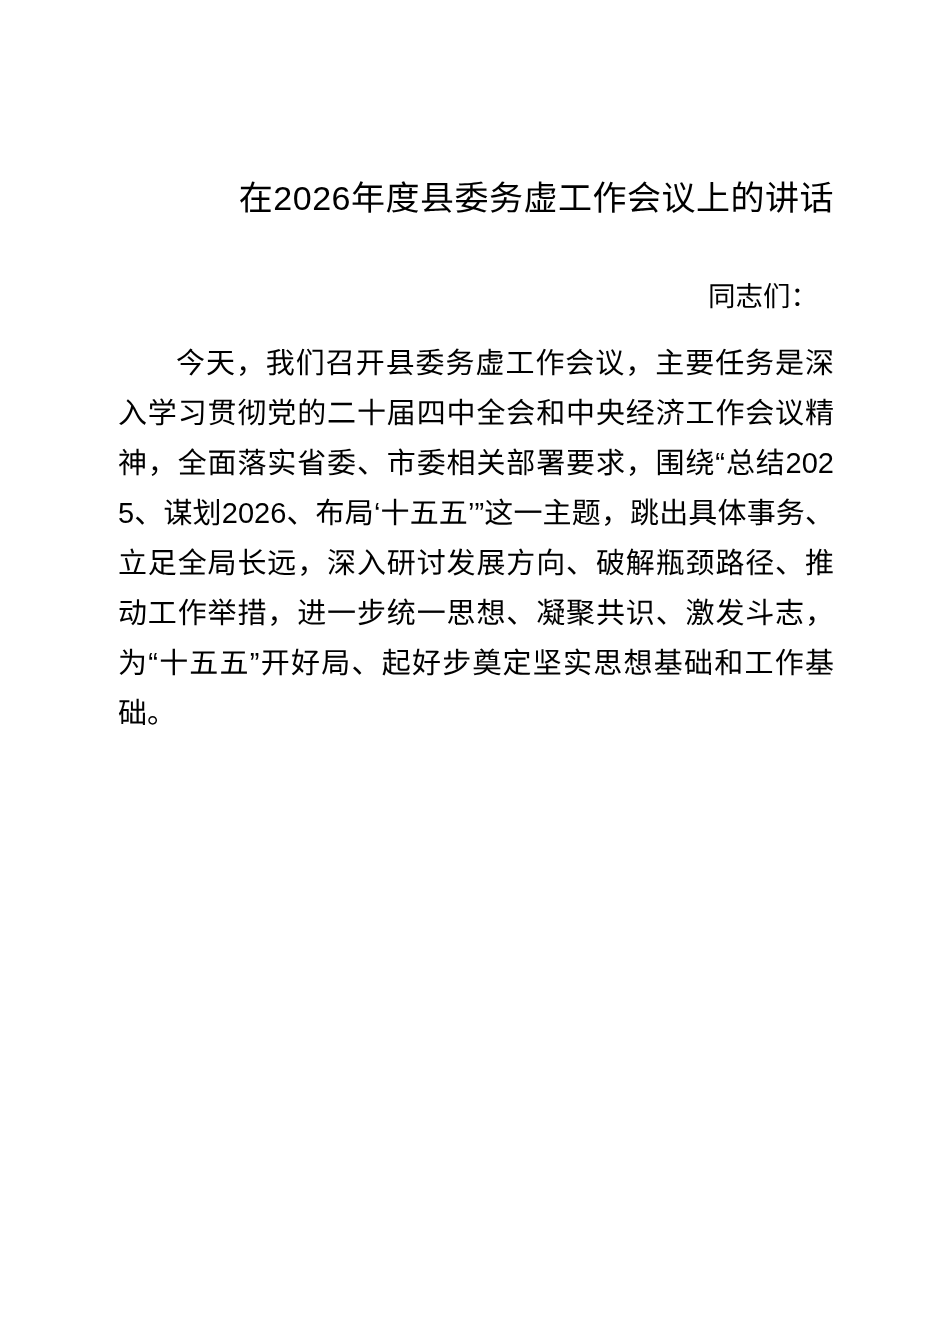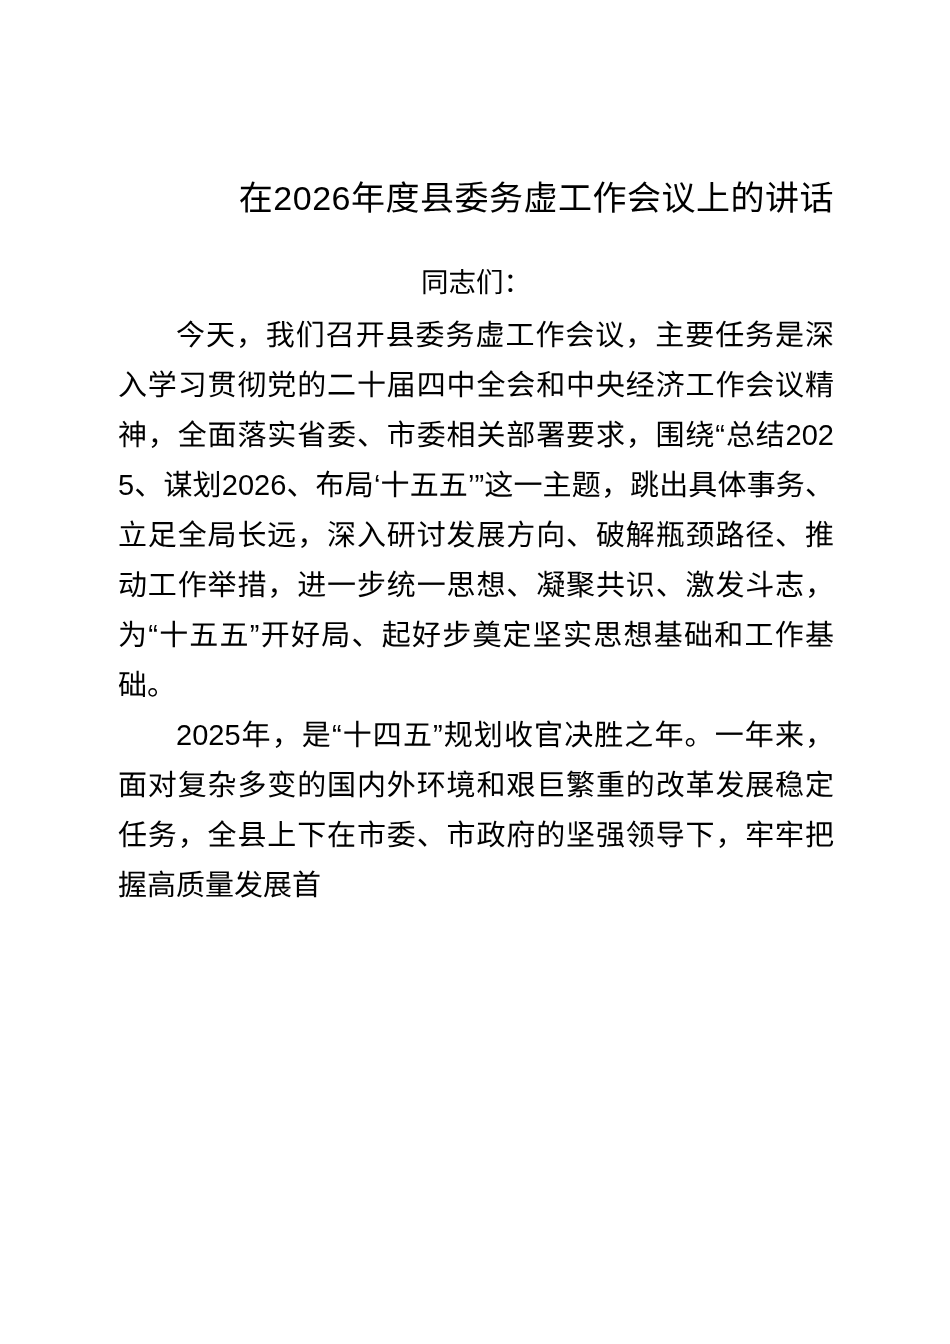--- a/index.html
+++ b/index.html
@@ -37,26 +37,26 @@
     font-size: 34px;
     line-height: 44px;
     font-weight: 400;
     letter-spacing: 0.5px;
     text-align: right;
     white-space: nowrap;
     padding-top: 176px;
   }
 
   .salutation {
-    margin: 2px;
+    margin: 16px;
     padding: 0;
     font-size: 27.5px;
     line-height: 50px;
     font-weight: 400;
-    text-align: center;
+    text-align: right;
     padding-top: 36px;
   }
 
   .body-para {
     margin: 0;
     padding: 0;
     font-size: 29px;
     line-height: 50px;
     font-weight: 400;
     text-align: justify;
@@ -88,16 +88,15 @@
   <div class="page-body">
 
     <h1 class="doc-title">在2026年度县委务虚工作会议上的讲话</h1>
 
     <p class="salutation">同志们：</p>
 
     <p class="body-para">今天，我们召开县委务虚工作会议，主要任务是深入学习贯彻党的二十届四中全会和中央经济工作会议精神，全面落实省委、市委相关部署要求，围绕“总结2025、谋划2026、布局‘十五五’”这一主题，跳出具体事务、立足全局长远，深入研讨发展方向、破解瓶颈路径、推动工作举措，进一步统一思想、凝聚共识、激发斗志，为“十五五”开好局、起好步奠定坚实思想基础和工作基础。</p>
 
 
 
-    <p class="body-para clipped-para">2025年，是“十四五”规划收官决胜之年。一年来，面对复杂多变的国内外环境和艰巨繁重的改革发展稳定任务，全县上下在市委、市政府的坚强领导下，牢牢把握高质量发展首</p>
 
   </div>
 </div>
 
 </body></html>

